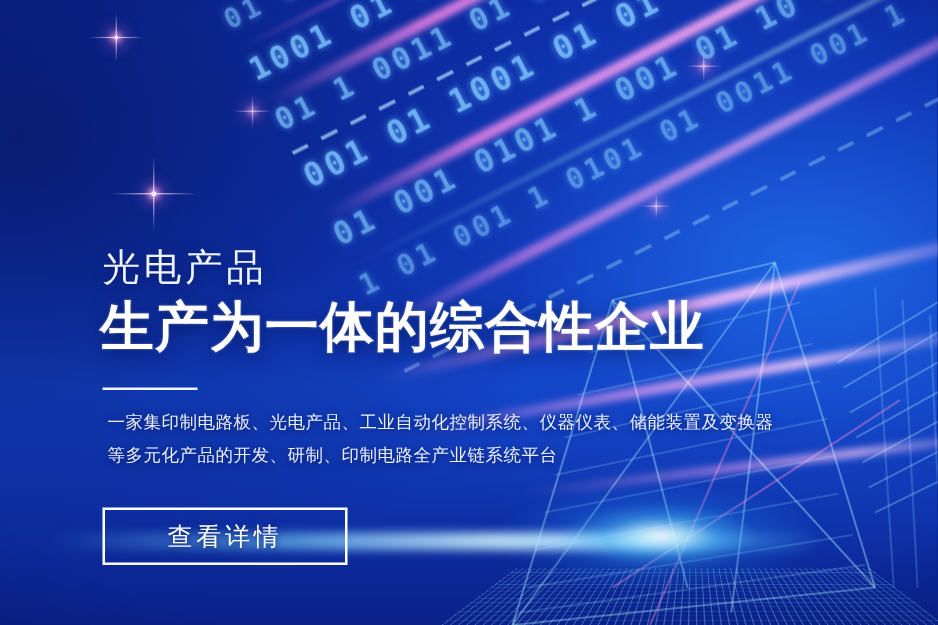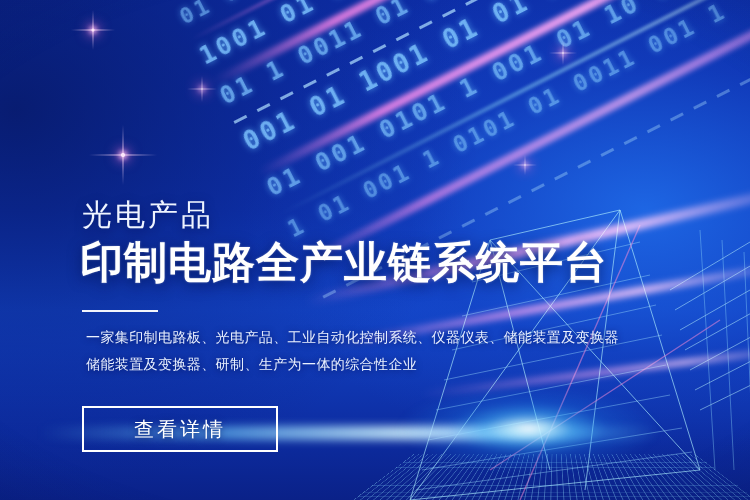--- a/index.html
+++ b/index.html
@@ -235,25 +235,25 @@
 
   <div class="burst-streak"></div>
   <div class="burst"></div>
 
   <div class="bg-layer vignette"></div>
 
   <div class="content">
 
     <div class="eyebrow">光电产品</div>
 
-    <div class="headline">印制电路全产业链系统平台</div>
+    <div class="headline">生产为一体的综合性企业</div>
 
     <div class="rule"></div>
 
     <div class="desc">
       <div>一家集印制电路板、光电产品、工业自动化控制系统、仪器仪表、储能装置及变换器</div>
-      <div>储能装置及变换器、研制、生产为一体的综合性企业</div>
+      <div>等多元化产品的开发、研制、印制电路全产业链系统平台</div>
     </div>
 
     <div class="cta">查看详情</div>
 
   </div>
 </div>
 
 </body></html>

